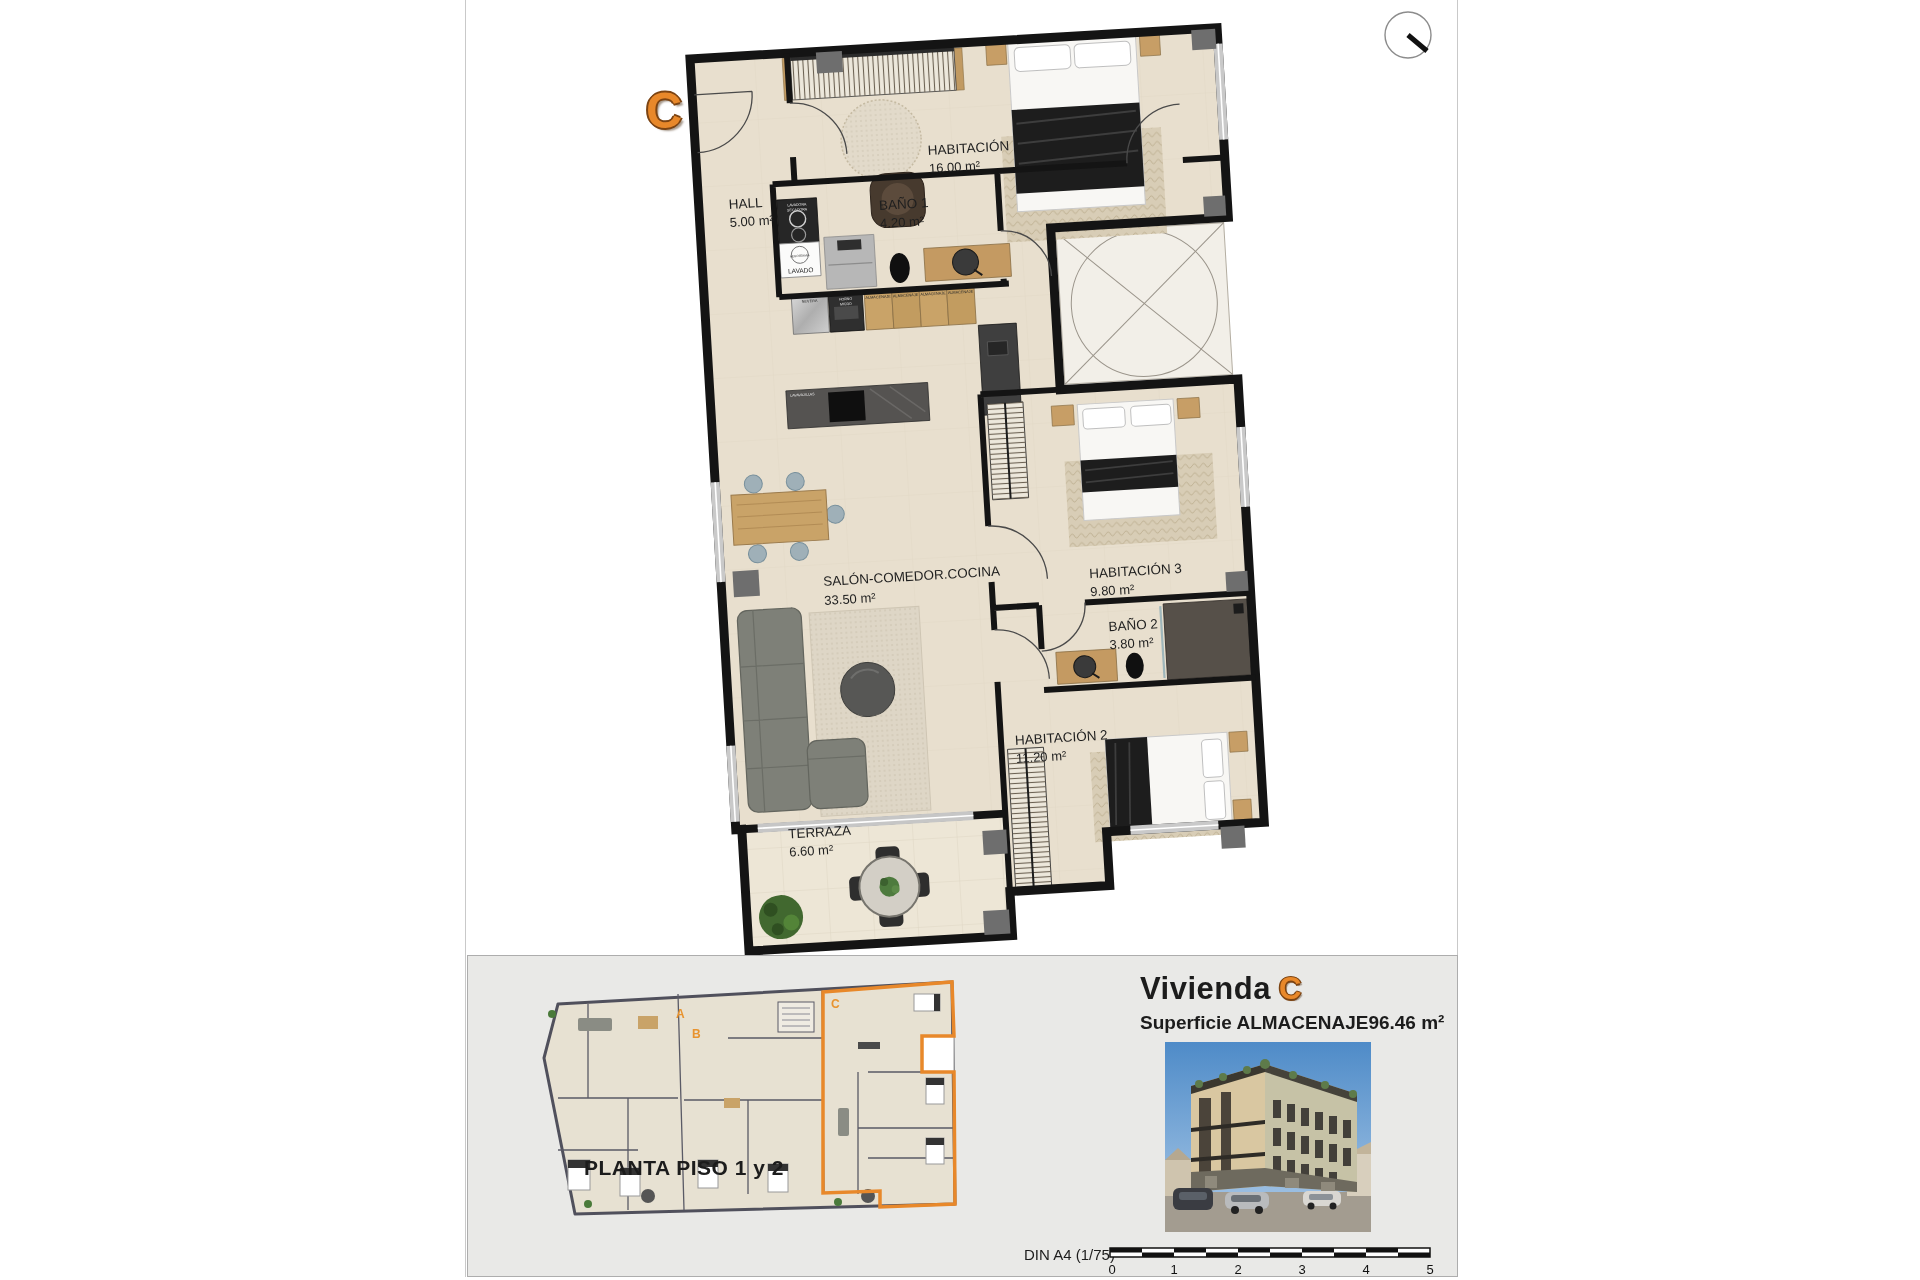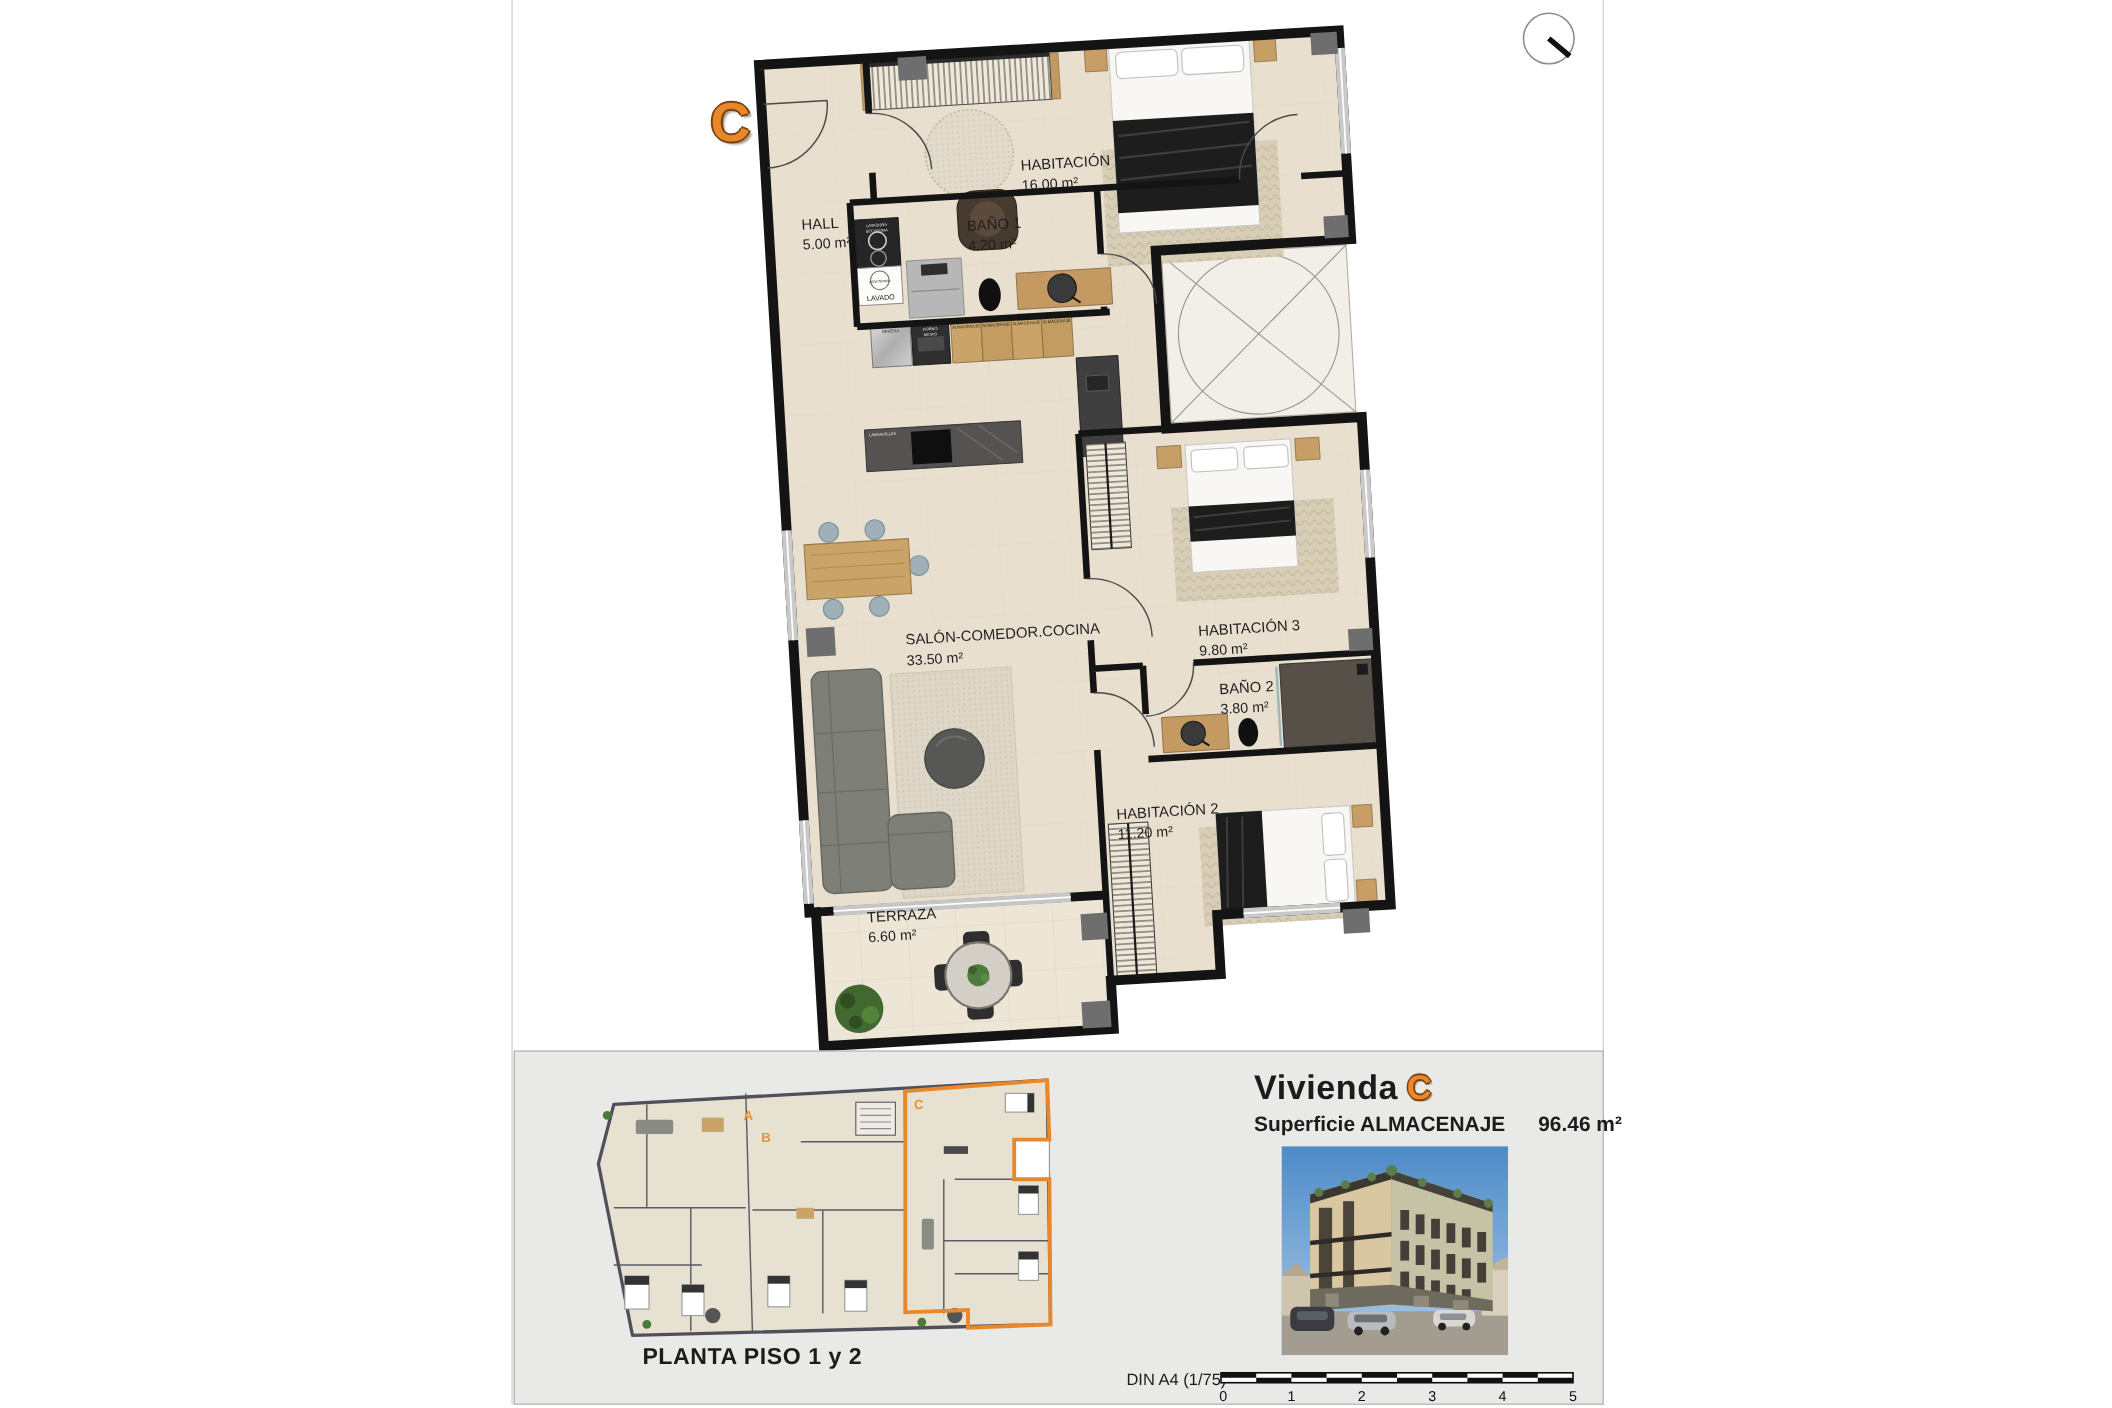--- a/index.html
+++ b/index.html
@@ -7,25 +7,25 @@
         font-family:"Liberation Sans",sans-serif;color:#1c1c1c;}
   .vline{position:absolute;top:0;width:1px;height:1277px;background:#c9c9c9;}
   .vline.left{left:465px}.vline.right{left:1457px}
   .unit-letter{position:absolute;left:646px;top:86px;font-size:50px;font-weight:bold;line-height:1;
         color:#E8882A;text-shadow:-2px 0 #7c4413,0 2px #7c4413,2px 0 #7c4413,0 -2px #7c4413,3px 3px 2px rgba(60,30,0,.45);}
   .north{position:absolute;left:1378px;top:4px;}
   .plan-svg{position:absolute;left:630px;top:0px;}
   .panel{position:absolute;left:467px;top:955px;width:991px;height:322px;background:#E9E9E7;
         border:1px solid #adadad;box-sizing:border-box;}
   .mini-svg{position:absolute;left:528px;top:978px;}
-  .planta-label{position:absolute;left:584px;top:1222px;font-size:21px;font-weight:bold;letter-spacing:.5px;}
+  .planta-label{position:absolute;left:584px;top:1156px;font-size:21px;font-weight:bold;letter-spacing:.5px;}
   .viv-title{position:absolute;left:1140px;top:971px;font-size:31px;font-weight:bold;letter-spacing:.5px;}
   .viv-title .c{color:#E8882A;margin-left:8px;text-shadow:-1.5px 0 #7c4413,0 1.5px #7c4413,1.5px 0 #7c4413,0 -1.5px #7c4413,2px 2px 1px rgba(60,30,0,.4);}
   .sup-row{position:absolute;left:1140px;top:1012px;font-size:19px;font-weight:bold;white-space:nowrap;}
-  .sup-row .val{margin-left:30px;}
+  .sup-row .val{}
   .photo-svg{position:absolute;left:1165px;top:1042px;}
   .din-label{position:absolute;left:1024px;top:1246px;font-size:15px;}
   .bar-svg{position:absolute;left:1108px;top:1242px;}
   svg text{font-family:"Liberation Sans",sans-serif;}
   .roomname{font-size:13.5px;fill:#1f1f1f;}
   .roomarea{font-size:13px;fill:#1f1f1f;}
   .tinyW{font-size:3.6px;fill:#e8e8e8;}
   .tinyD{font-size:3.8px;fill:#2a2a2a;}
   .lavado{font-size:6.5px;fill:#222;}
 </style>

